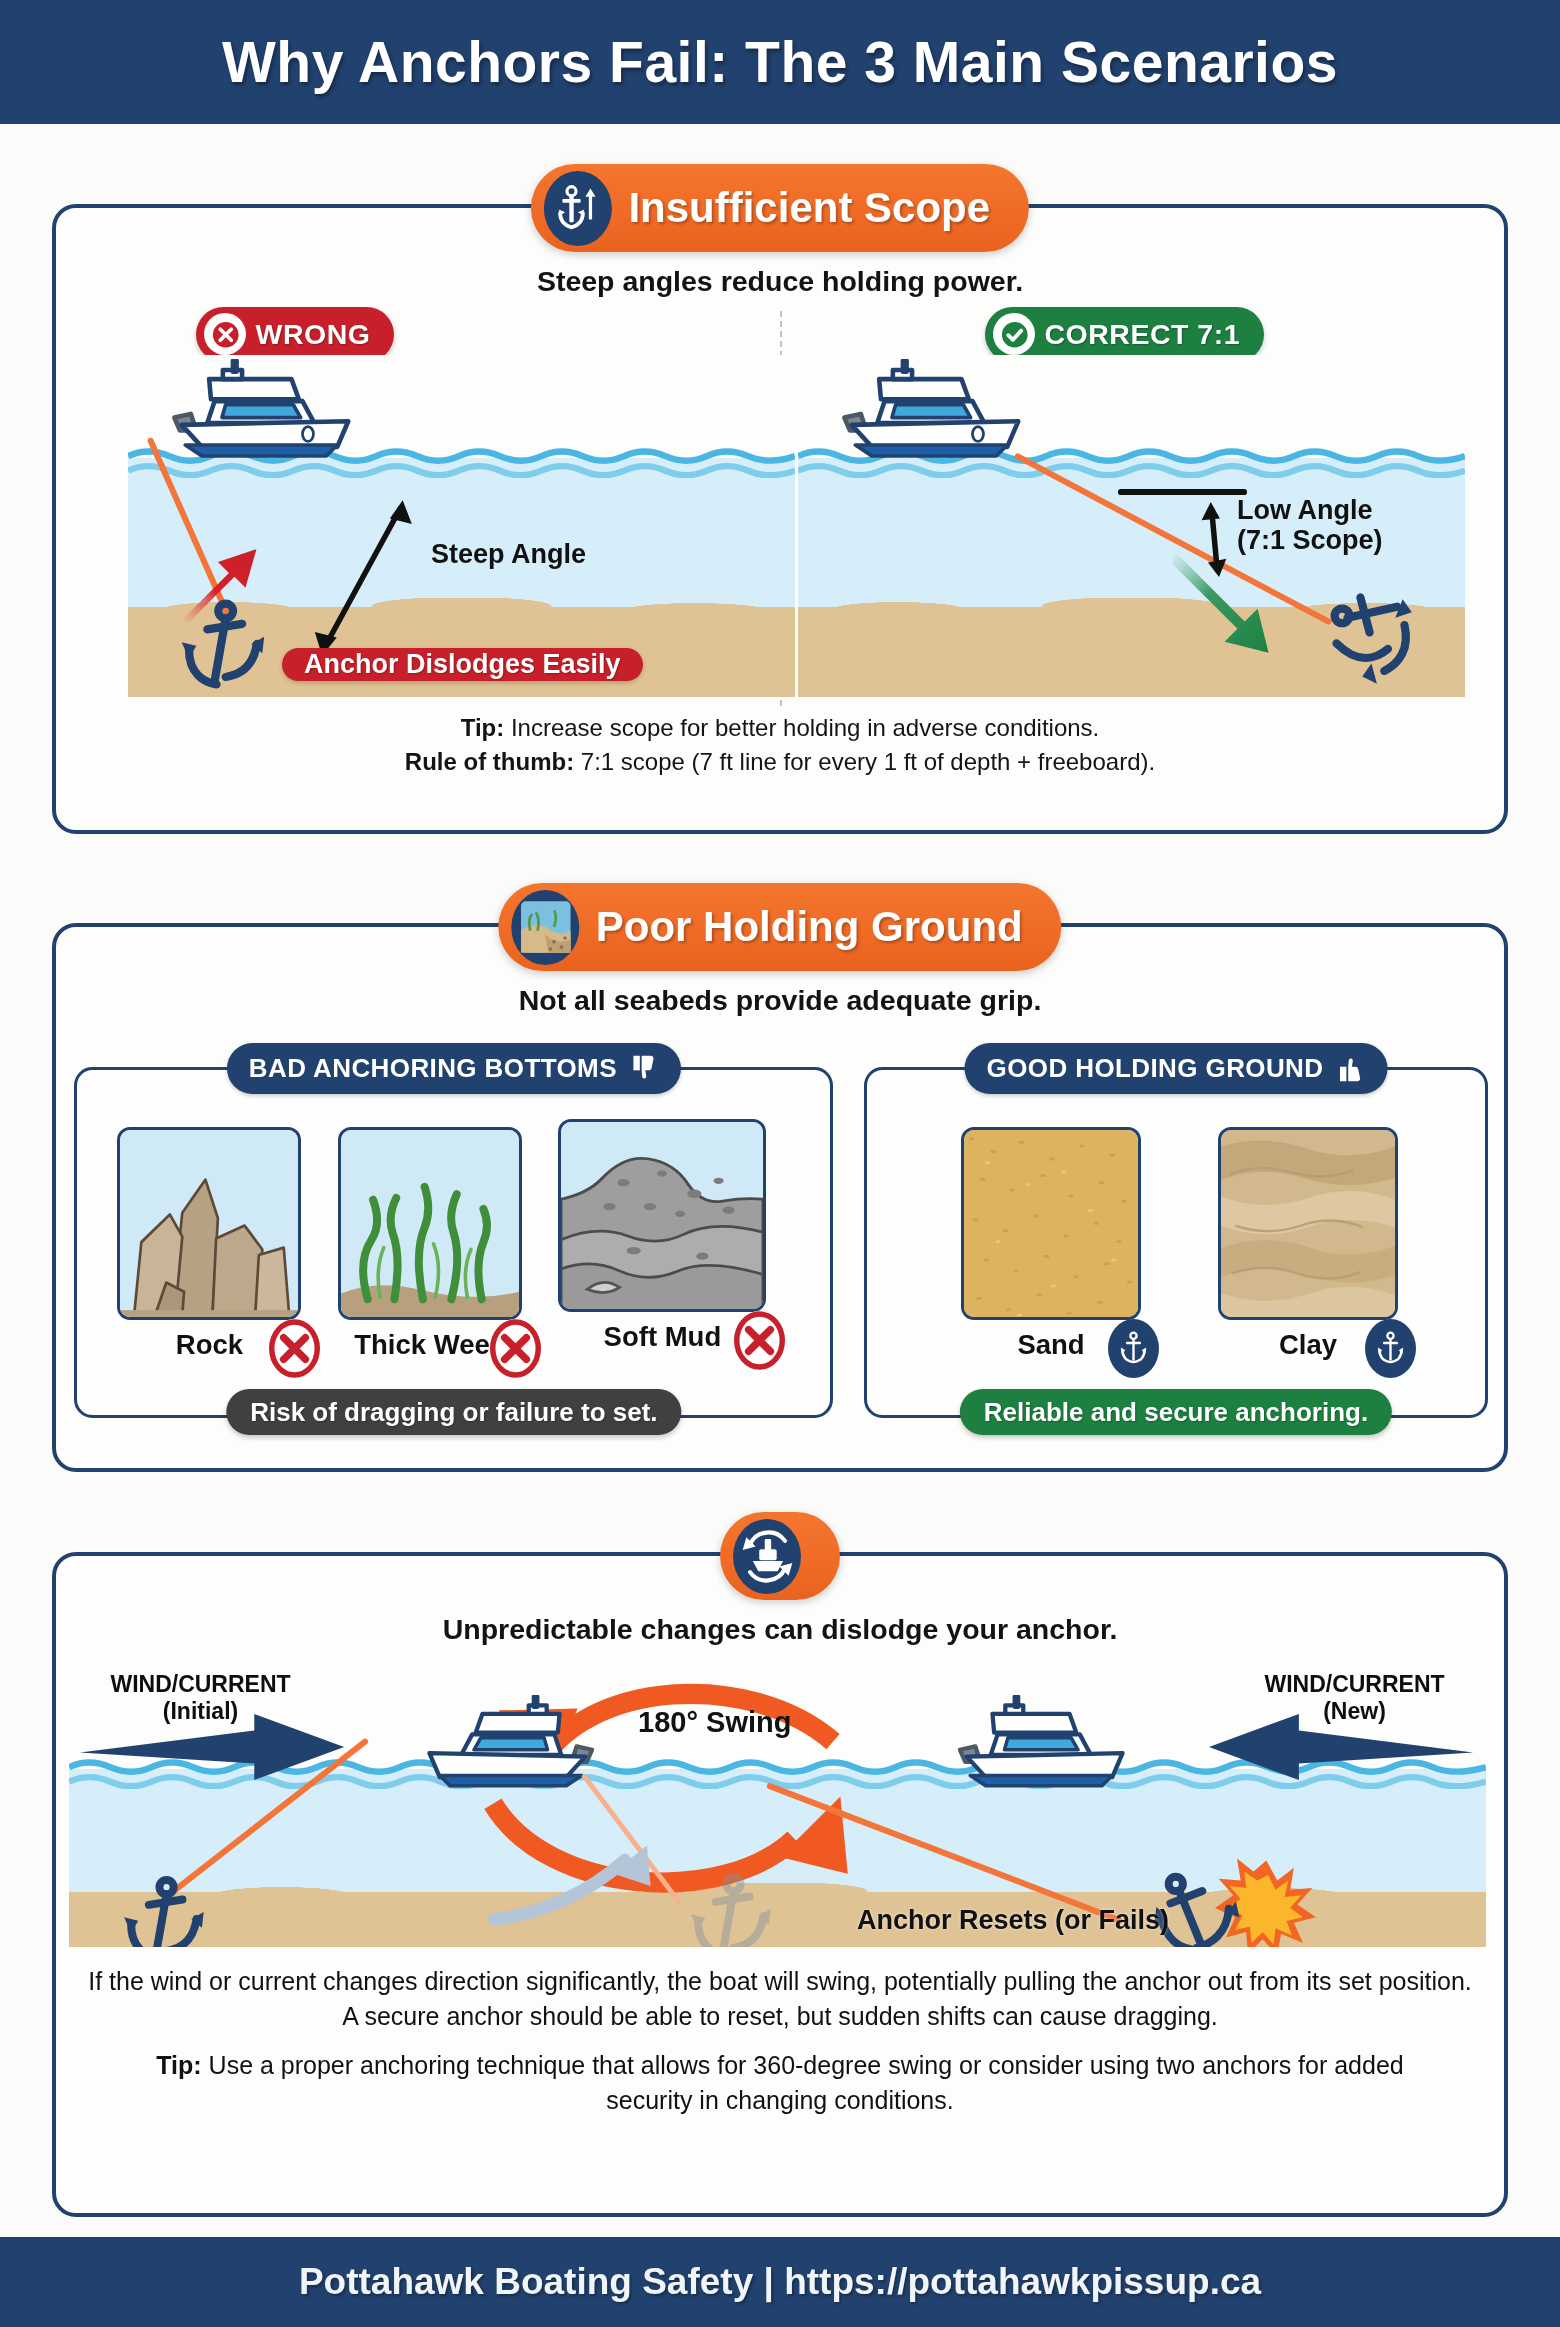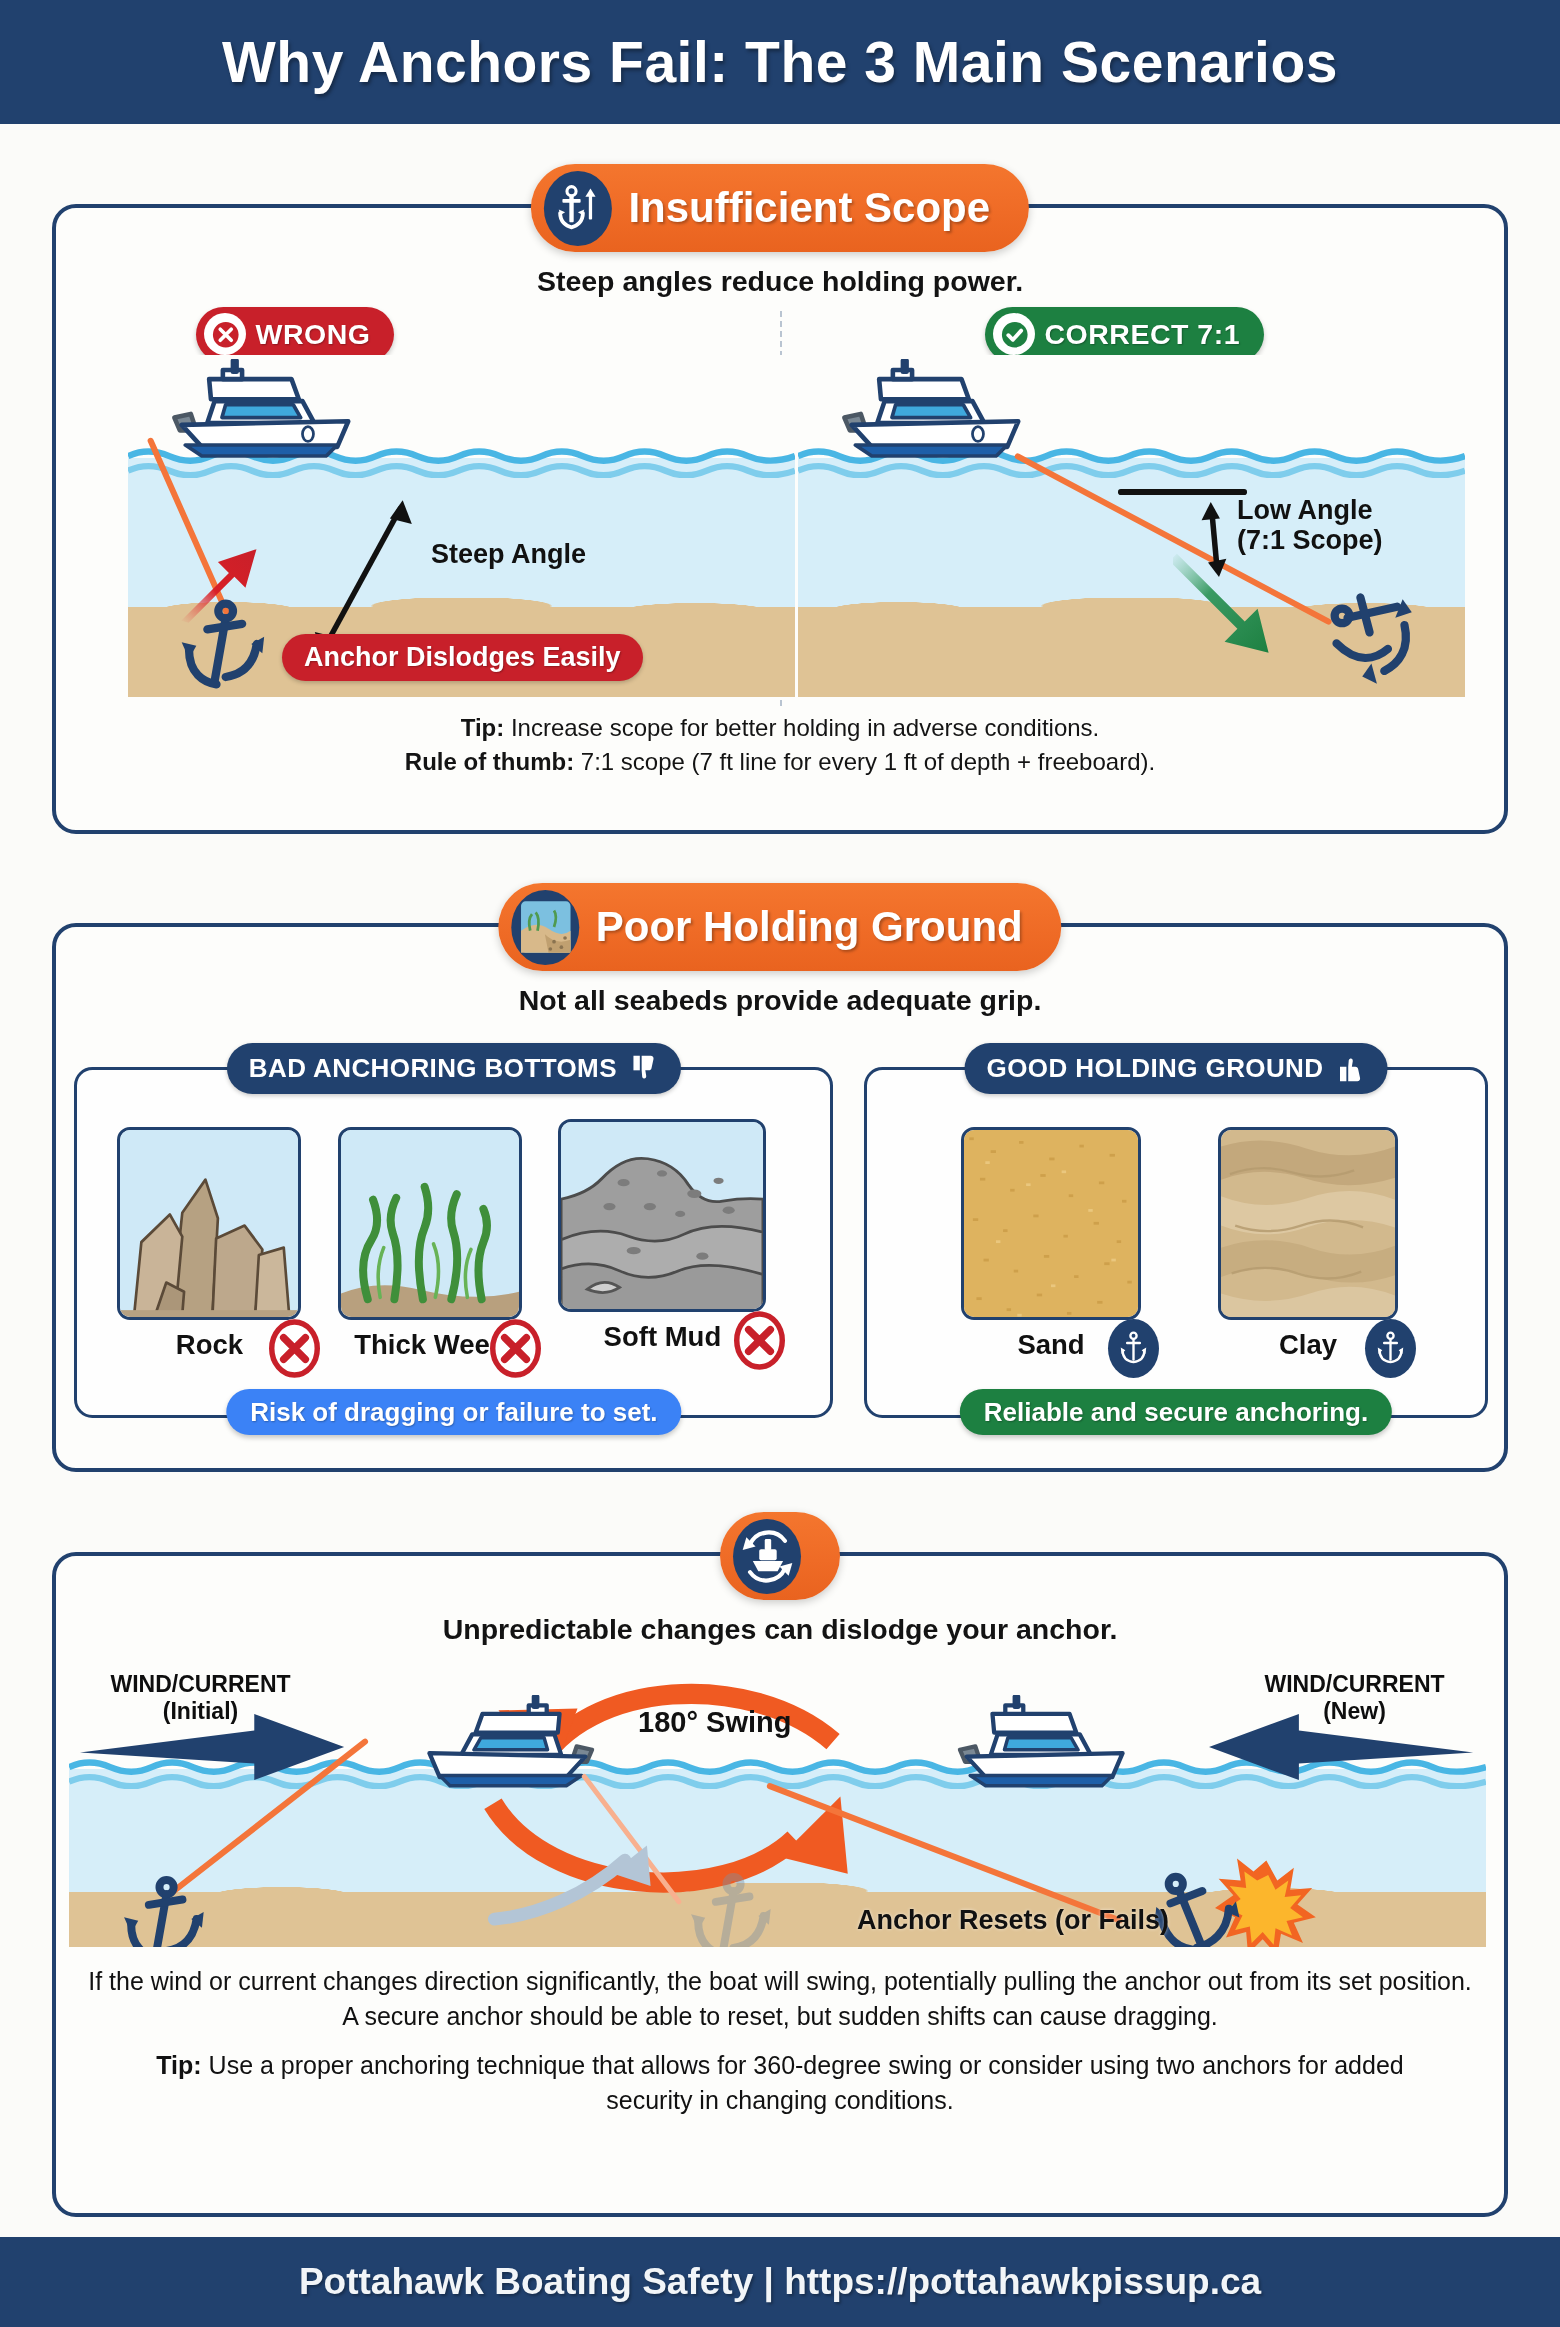--- a/index.html
+++ b/index.html
@@ -124,21 +124,21 @@
     height: 6.4px;
     background: #f4753a;
     border-radius: 3.7px;
     transform-origin: left center;
   }
   .rode.ghost { background: #f8b08f; height: 4.6px; }
 
   .tag {
     position: absolute;
     border-radius: 26px;
-    padding: 8px 22px;
+    padding: 1px 22px;
     color: #fff;
     font-size: 27px;
     font-weight: bold;
     white-space: nowrap;
     text-shadow: 0.9px 0.9px 1.8px rgba(0,0,0,.28);
     box-shadow: 0 1.8px 4.6px rgba(0,0,0,.22);
   }
   .tag.red   { background: #c8202a; }
   .tag.green { background: #1d8041; }
 
@@ -217,21 +217,21 @@
     transform: translateX(-50%);
     border-radius: 24px;
     height: 46px;
     display: flex; align-items: center; justify-content: center;
     padding: 0 24px;
     color: #fff; font-size: 26px; font-weight: bold;
     white-space: nowrap;
     box-shadow: 0 2.8px 5.5px rgba(0,0,0,.22);
     text-shadow: 0.9px 0.9px 1.8px rgba(0,0,0,.28);
   }
-  .banner.red   { background: #3b82f6; }
+  .banner.red   { background: #404040; }
   .banner.green { background: #1d8041; }
 
   .swatch-wrap { position: absolute; }
   .swatch {
     position: relative;
     width: 100%;
     border: 3.7px solid #21416e;
     border-radius: 13px;
     overflow: hidden;
   }

